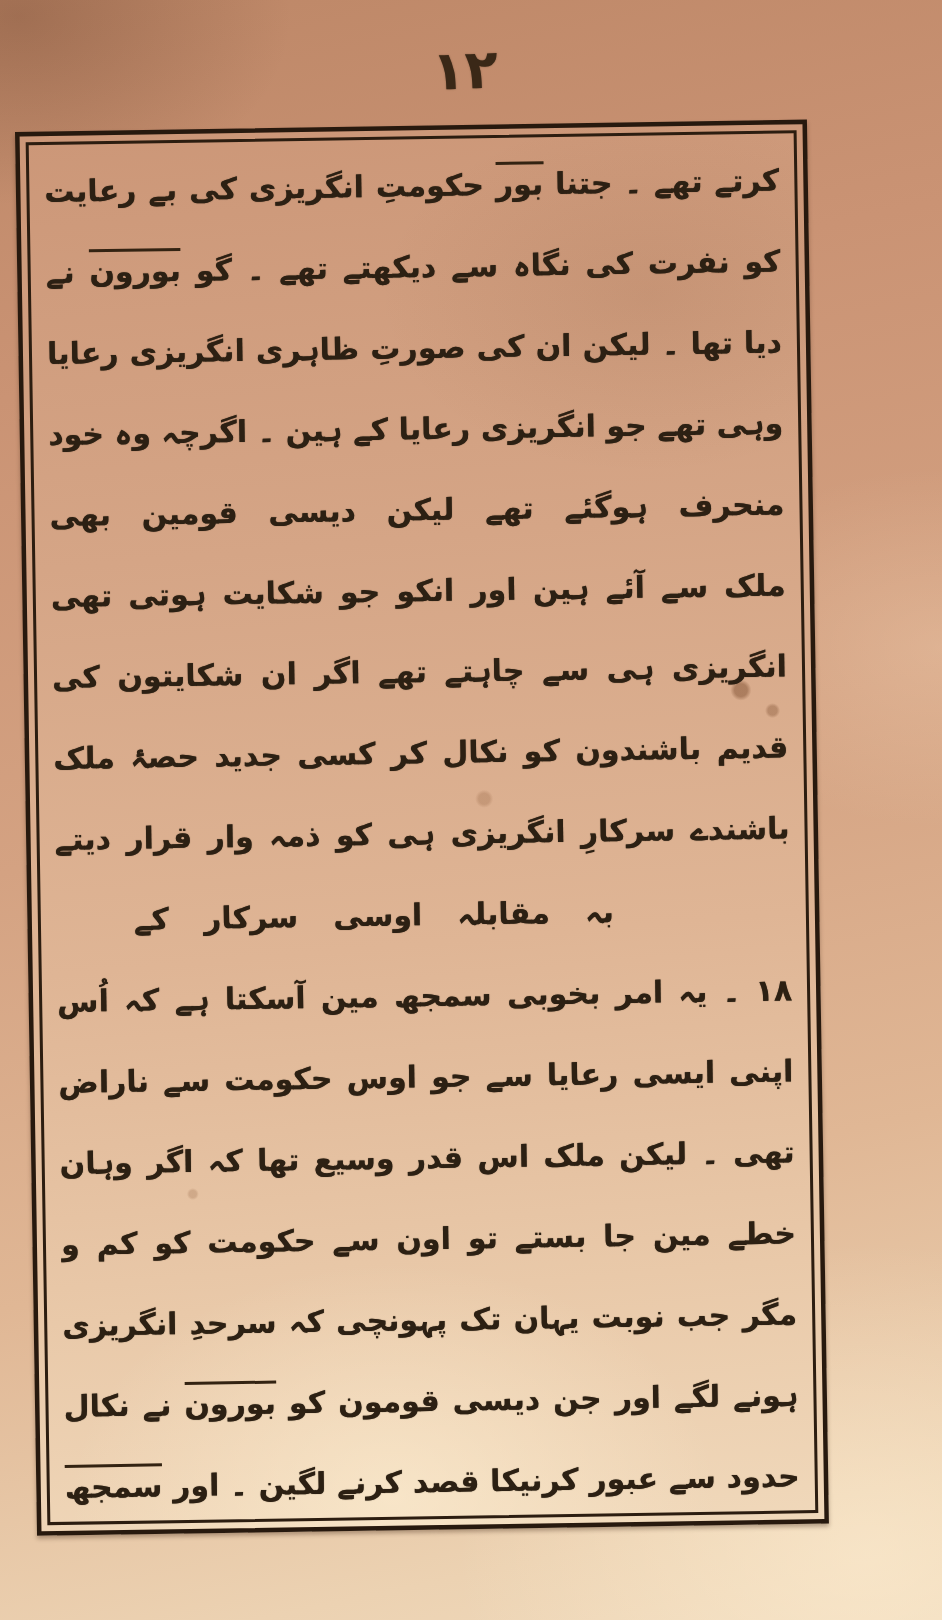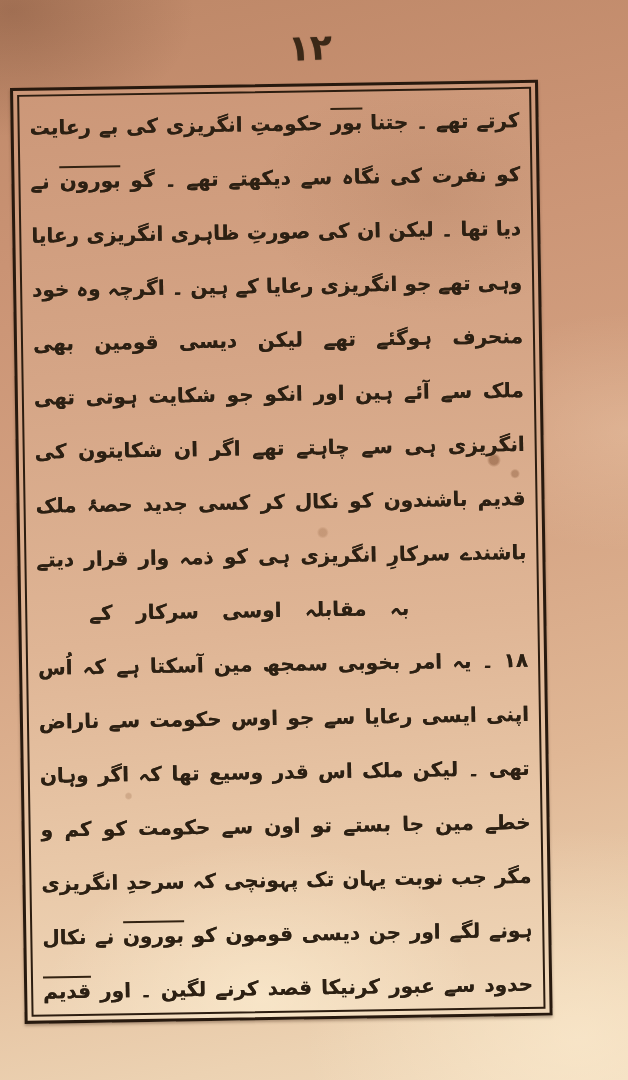--- a/index.html
+++ b/index.html
@@ -79,15 +79,15 @@
       <div class="line"><span>انگریزی ہی سے چاہتے تھے اگر ان شکایتون کی سماعت نہ ہوتی یا اگر </span></div>
       <div class="line"><span>قدیم باشندون کو نکال کر کسی جدید حصۂ ملک پر قبضہ کر لیتے تو وہان کے</span></div>
       <div class="line"><span>باشندے سرکارِ انگریزی ہی کو ذمہ وار قرار دیتے اور انکی آتشِ غضب</span></div>
       <div class="line short"><span>بہ مقابلہ اوسی سرکار کے مشتعل ہوتی تھی ۔</span></div>
       <div class="line"><span>۱۸ ۔ یہ امر بخوبی سمجھ مین آسکتا ہے کہ اُس زمانہ مین </span></div>
       <div class="line"><span>اپنی ایسی رعایا سے جو اوس حکومت سے ناراض تھی پیچھا چھوڑانا چاہتی</span></div>
       <div class="line"><span>تھی ۔ لیکن ملک اس قدر وسیع تھا کہ اگر وہان کے چند ناراض </span></div>
       <div class="line"><span>خطے مین جا بستے تو اون سے حکومت کو کم و بیش ایک قسم کا امن مل جاتا تھا</span></div>
       <div class="line"><span>مگر جب نوبت یہان تک پہونچی کہ سرحدِ انگریزی پر دیسی اقوام مین جھگڑے</span></div>
       <div class="line"><span>ہونے لگے اور جن دیسی قومون کو </span><span class="ov">بورون</span><span> نے نکال دیا تھا وہ </span></div>
-      <div class="line"><span>حدود سے عبور کرنیکا قصد کرنے لگین ۔ اور </span><span class="ov">قدیم</span></div>
+      <div class="line"><span>حدود سے عبور کرنیکا قصد کرنے لگین ۔ اور </span><span class="ov">سمجھ</span></div>
     </div>
 </div>
 
 </body></html>

